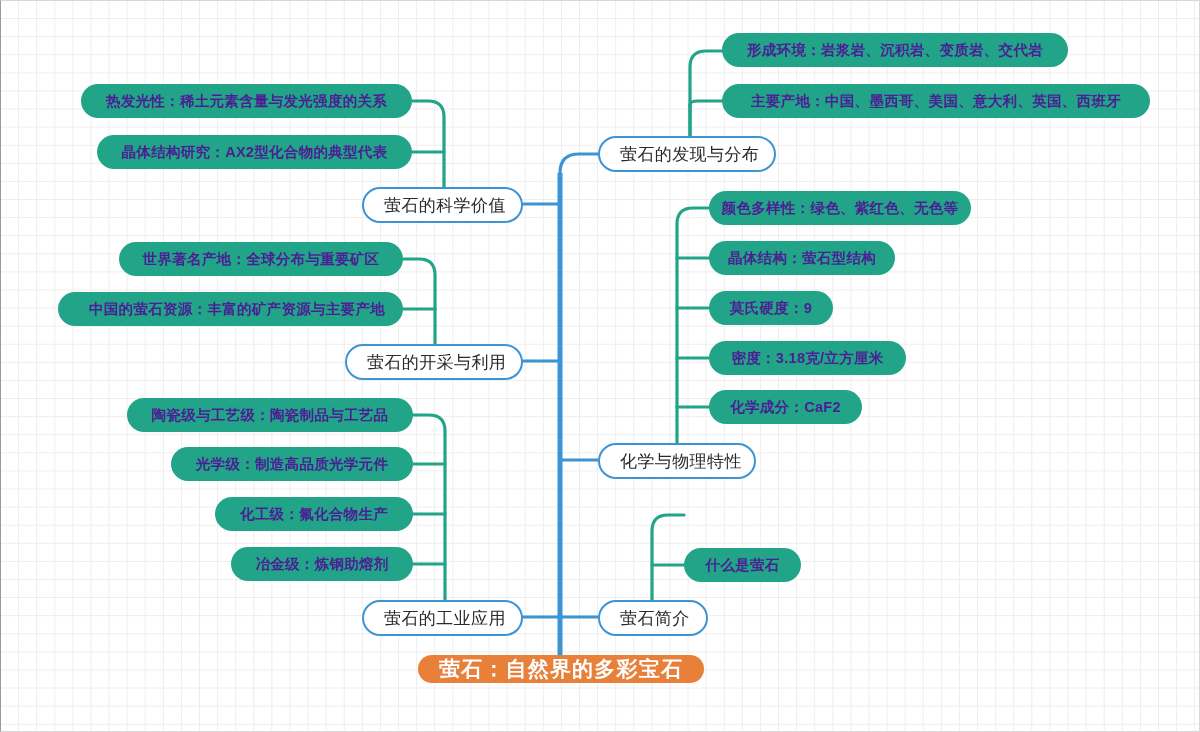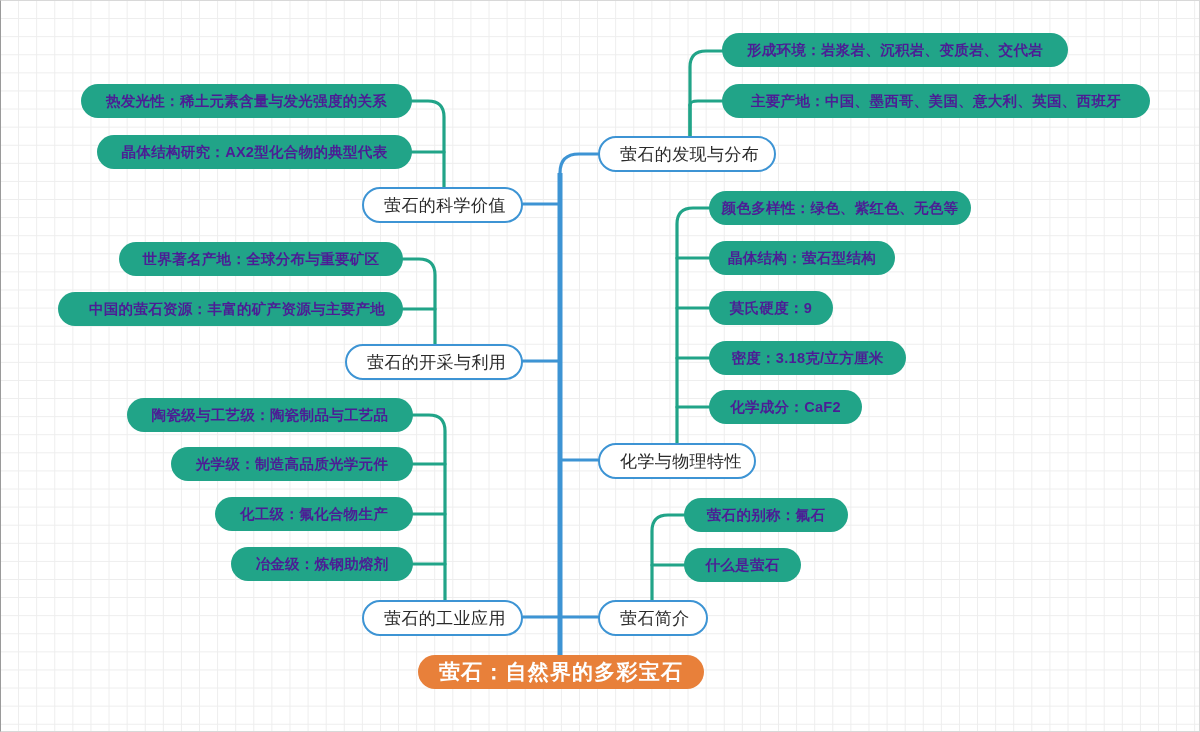--- a/index.html
+++ b/index.html
@@ -136,21 +136,21 @@
     </g>
 
     <g fill="none" stroke="#21a488" stroke-width="3.2" stroke-linecap="round">
       <path d="M 444,601 L 444,430 Q 444,414 428,414 L 412,414"></path>
       <path d="M 444,463 Q 444,463 430,463 L 412,463"></path>
       <path d="M 444,513 Q 444,513 430,513 L 412,513"></path>
       <path d="M 444,563 Q 444,563 430,563 L 412,563"></path>
     </g>
   </svg>
 
-  <div class="node node-root" style="left:417px; top:654px; width:286px; height:34px;">
+  <div class="node node-root" style="left:417px; top:654px; width:286px; height:28px;">
     <span>萤石：自然界的多彩宝石</span>
   </div>
 
   <div class="node node-l2" style="left:597px; top:135px; width:178px; height:36px;">
     <span>萤石的发现与分布</span>
   </div>
 
   <div class="node node-l2" style="left:597px; top:442px; width:158px; height:36px;">
     <span>化学与物理特性</span>
   </div>
@@ -192,23 +192,20 @@
   </div>
 
   <div class="node node-l3" style="left:708px; top:340px; width:197px; height:34px;">
     <span>密度：3.18克/立方厘米</span>
   </div>
 
   <div class="node node-l3" style="left:708px; top:389px; width:153px; height:34px;">
     <span>化学成分：CaF2</span>
   </div>
 
-  <div class="node node-l3" style="left:683px; top:497px; width:164px; height:34px;">
-    <span>萤石的别称：氟石</span>
-  </div>
 
   <div class="node node-l3" style="left:683px; top:547px; width:117px; height:34px;">
     <span>什么是萤石</span>
   </div>
 
   <div class="node node-l3" style="left:80px; top:83px; width:331px; height:34px;">
     <span>热发光性：稀土元素含量与发光强度的关系</span>
   </div>
 
   <div class="node node-l3" style="left:96px; top:134px; width:315px; height:34px;">

